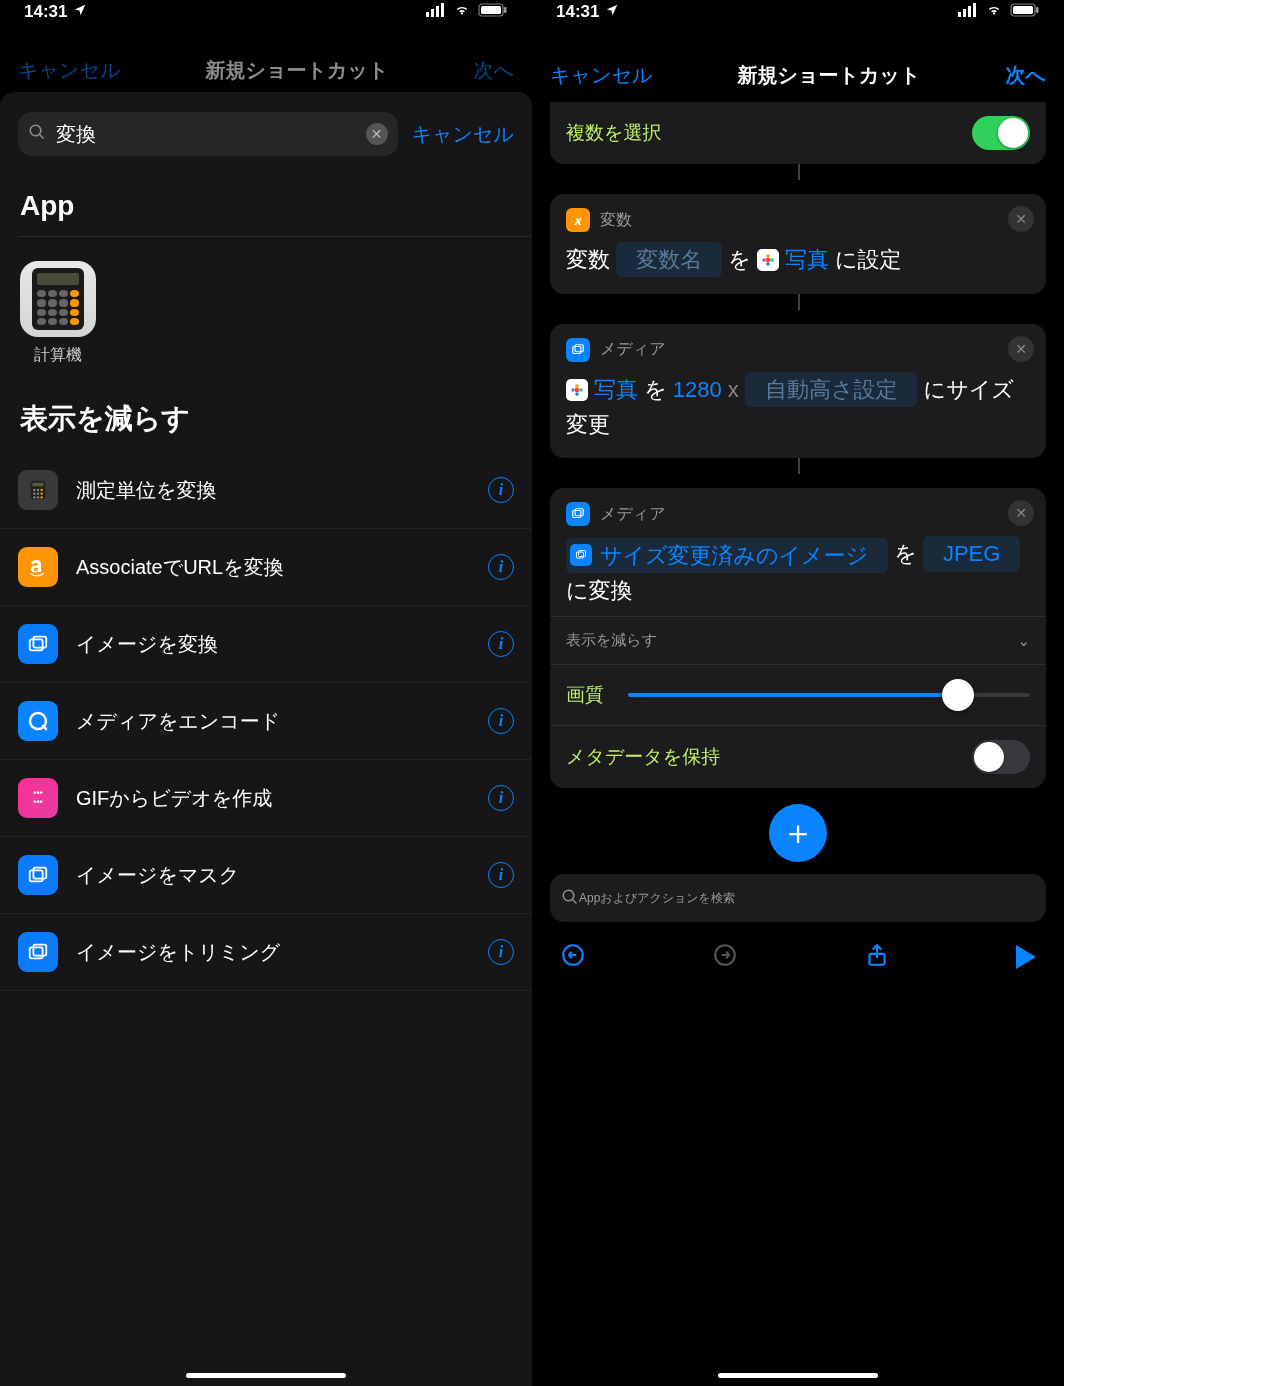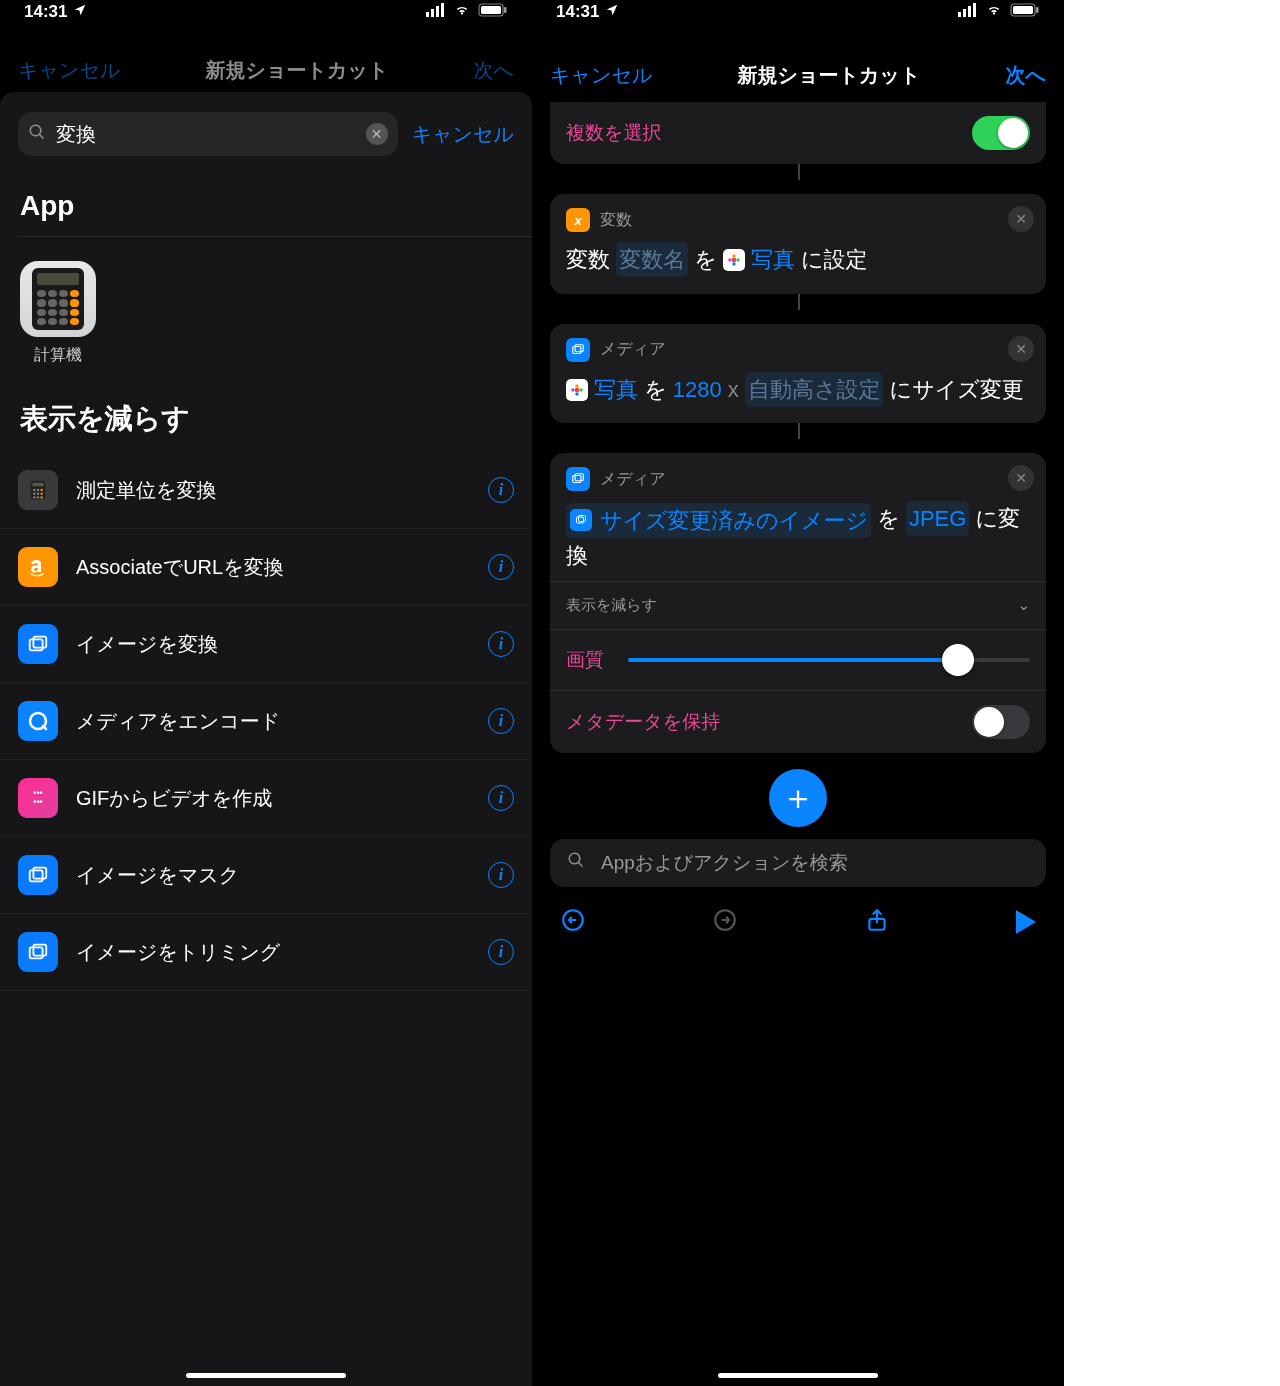--- a/index.html
+++ b/index.html
@@ -64,46 +64,46 @@
   .card-head { display: flex; align-items: center; gap: 10px; padding: 14px 16px 0 16px; }
   .small-ic { width: 24px; height: 24px; border-radius: 6px; display: flex; align-items: center; justify-content: center; font-size: 13px; font-weight: 600; color: #fff; }
   .small-ic.orange { background: #ff9500; font-style: italic; }
   .small-ic.blue { background: #0a84ff; }
   .head-label { color: var(--muted); font-size: 16px; }
   .close-x { position: absolute; right: 12px; top: 12px; width: 26px; height: 26px; border-radius: 50%; background: #333; color: #888; display: flex; align-items: center; justify-content: center; font-size: 14px; }
 
   .card-body { padding: 10px 16px 16px 16px; font-size: 22px; line-height: 1.6; }
   .token { display: inline-flex; align-items: center; gap: 4px; }
   .tk-link { color: var(--blue); }
-  .tk-pill { background: #1a2a3a; border-radius: 6px; padding: 0 3px; }
+  .tk-pill { background: #1a2a3a; border-radius: 6px; padding: 0 20px; }
   .tk-flat { color: var(--blue); }
   .tk-photos-ic { width: 22px; height: 22px; border-radius: 5px; background: #fff; display: inline-flex; align-items: center; justify-content: center; margin-right: 2px; vertical-align: -3px; }
   .tk-media-ic { width: 22px; height: 22px; border-radius: 5px; background: var(--blue); display: inline-flex; align-items: center; justify-content: center; margin-right: 4px; vertical-align: -3px; }
 
   .row-flex { display: flex; align-items: center; justify-content: space-between; padding: 14px 16px; }
-  .row-label { font-size: 19px; color: #ec4899; }
+  .row-label { font-size: 19px; color: #bef264; }
   .row-sep { border-top: 1px solid #2f2f31; }
   .disclose { color: var(--muted); font-size: 15px; }
 
   .toggle { width: 58px; height: 34px; border-radius: 17px; position: relative; }
   .toggle .knob { position: absolute; width: 30px; height: 30px; border-radius: 50%; background: #fff; top: 2px; box-shadow: 0 1px 3px rgba(0,0,0,.4); }
   .toggle.on { background: var(--green); }
   .toggle.on .knob { right: 2px; }
   .toggle.off { background: #39393d; }
   .toggle.off .knob { left: 2px; }
 
   .slider { position: relative; flex: 1; height: 32px; margin-left: 24px; }
   .slider-track { position: absolute; left: 0; right: 0; top: 50%; height: 4px; background: #3a3a3c; border-radius: 2px; transform: translateY(-50%); }
   .slider-fill { position: absolute; left: 0; top: 50%; height: 4px; background: var(--blue); border-radius: 2px; transform: translateY(-50%); }
   .slider-knob { position: absolute; top: 50%; width: 32px; height: 32px; background: #fff; border-radius: 50%; transform: translate(-50%,-50%); box-shadow: 0 1px 4px rgba(0,0,0,.5); }
 
   .add-btn { width: 58px; height: 58px; border-radius: 50%; background: var(--blue); color: #fff; display: flex; align-items: center; justify-content: center; font-size: 34px; margin: 16px auto 12px; }
 
   .search-footer { margin: 6px 18px 0 18px; }
-  .footer-search { background: #1c1c1e; border-radius: 14px; height: 48px; display: flex; align-items: center; padding: 0 17px; gap: 16px; color: var(--muted); font-size: 19px; }
+  .footer-search { background: #1c1c1e; border-radius: 14px; height: 48px; display: flex; align-items: center; padding: 0 11px; gap: 0; color: var(--muted); font-size: 12px; }
 
   .toolbar { height: 54px; display: flex; align-items: center; justify-content: space-between; padding: 0 28px; margin-top: 8px; }
   .tool { color: var(--blue); }
   .tool.disabled { color: #555; }
   .tool svg { width: 26px; height: 26px; }
   .play { width: 0; height: 0; border-left: 20px solid var(--blue); border-top: 12px solid transparent; border-bottom: 12px solid transparent; }
 
   .home-ind { position: absolute; bottom: 8px; left: 50%; transform: translateX(-50%); width: 160px; height: 5px; background: #fff; border-radius: 3px; }
 
   

